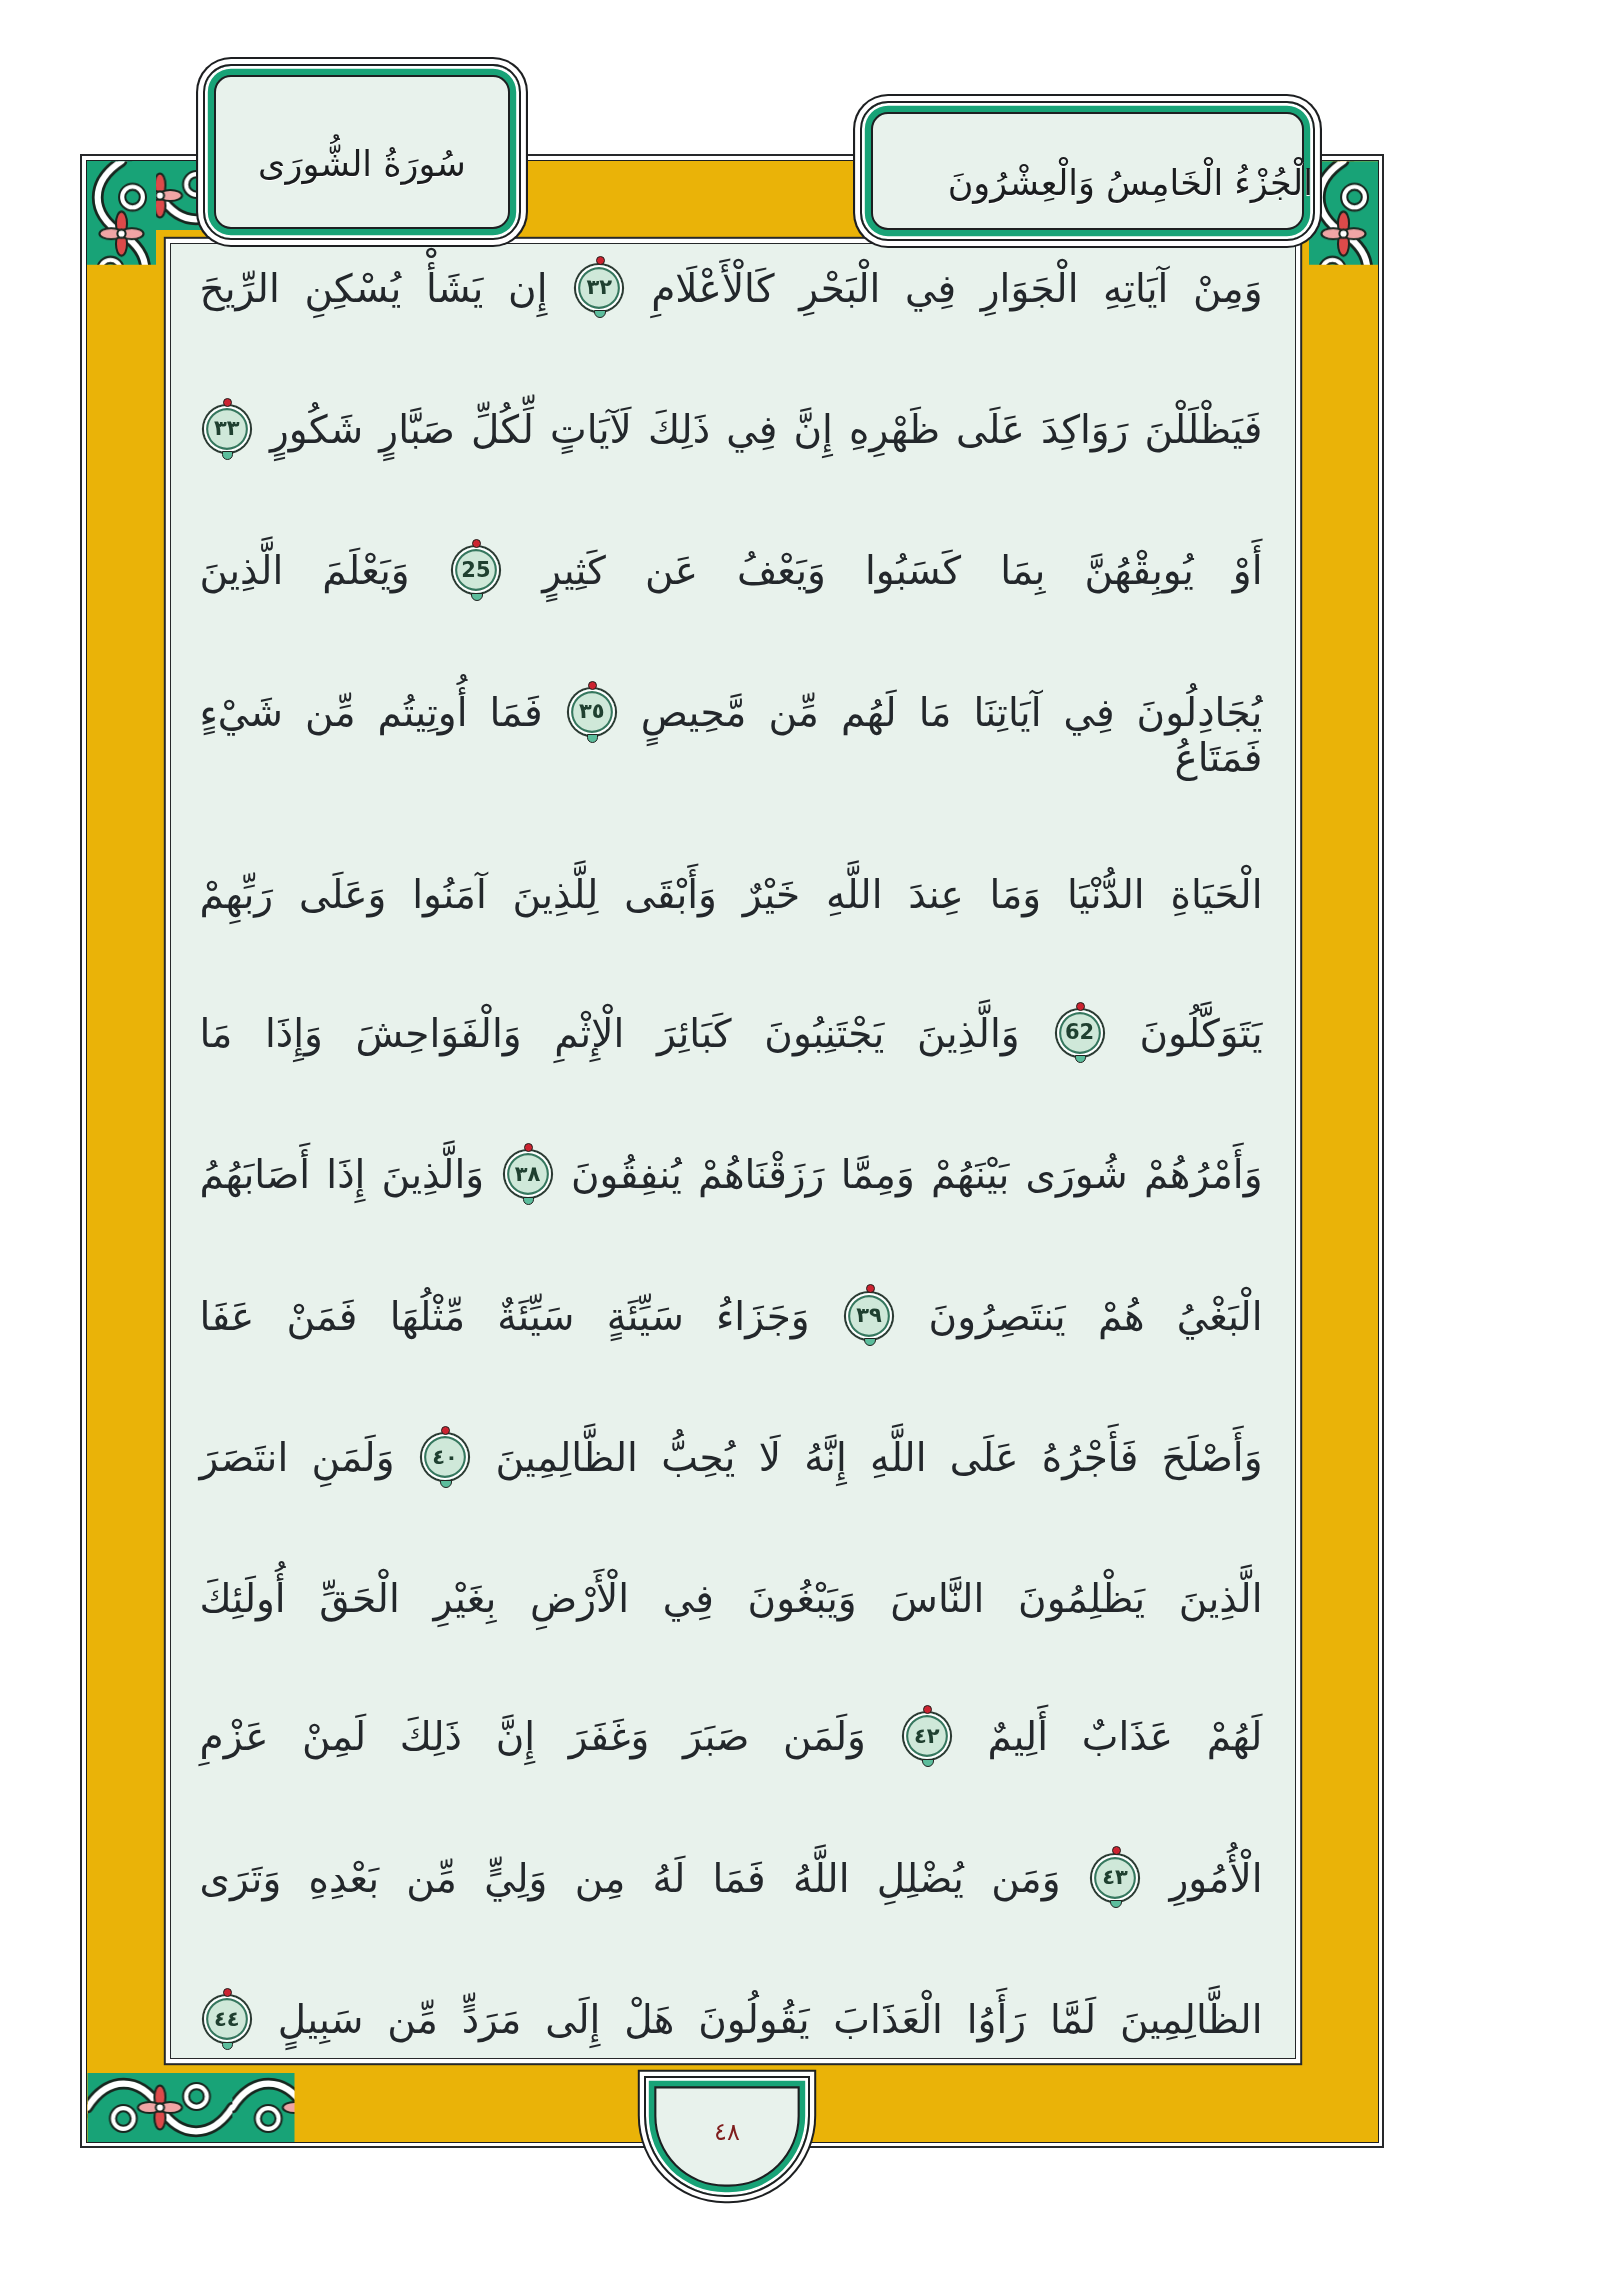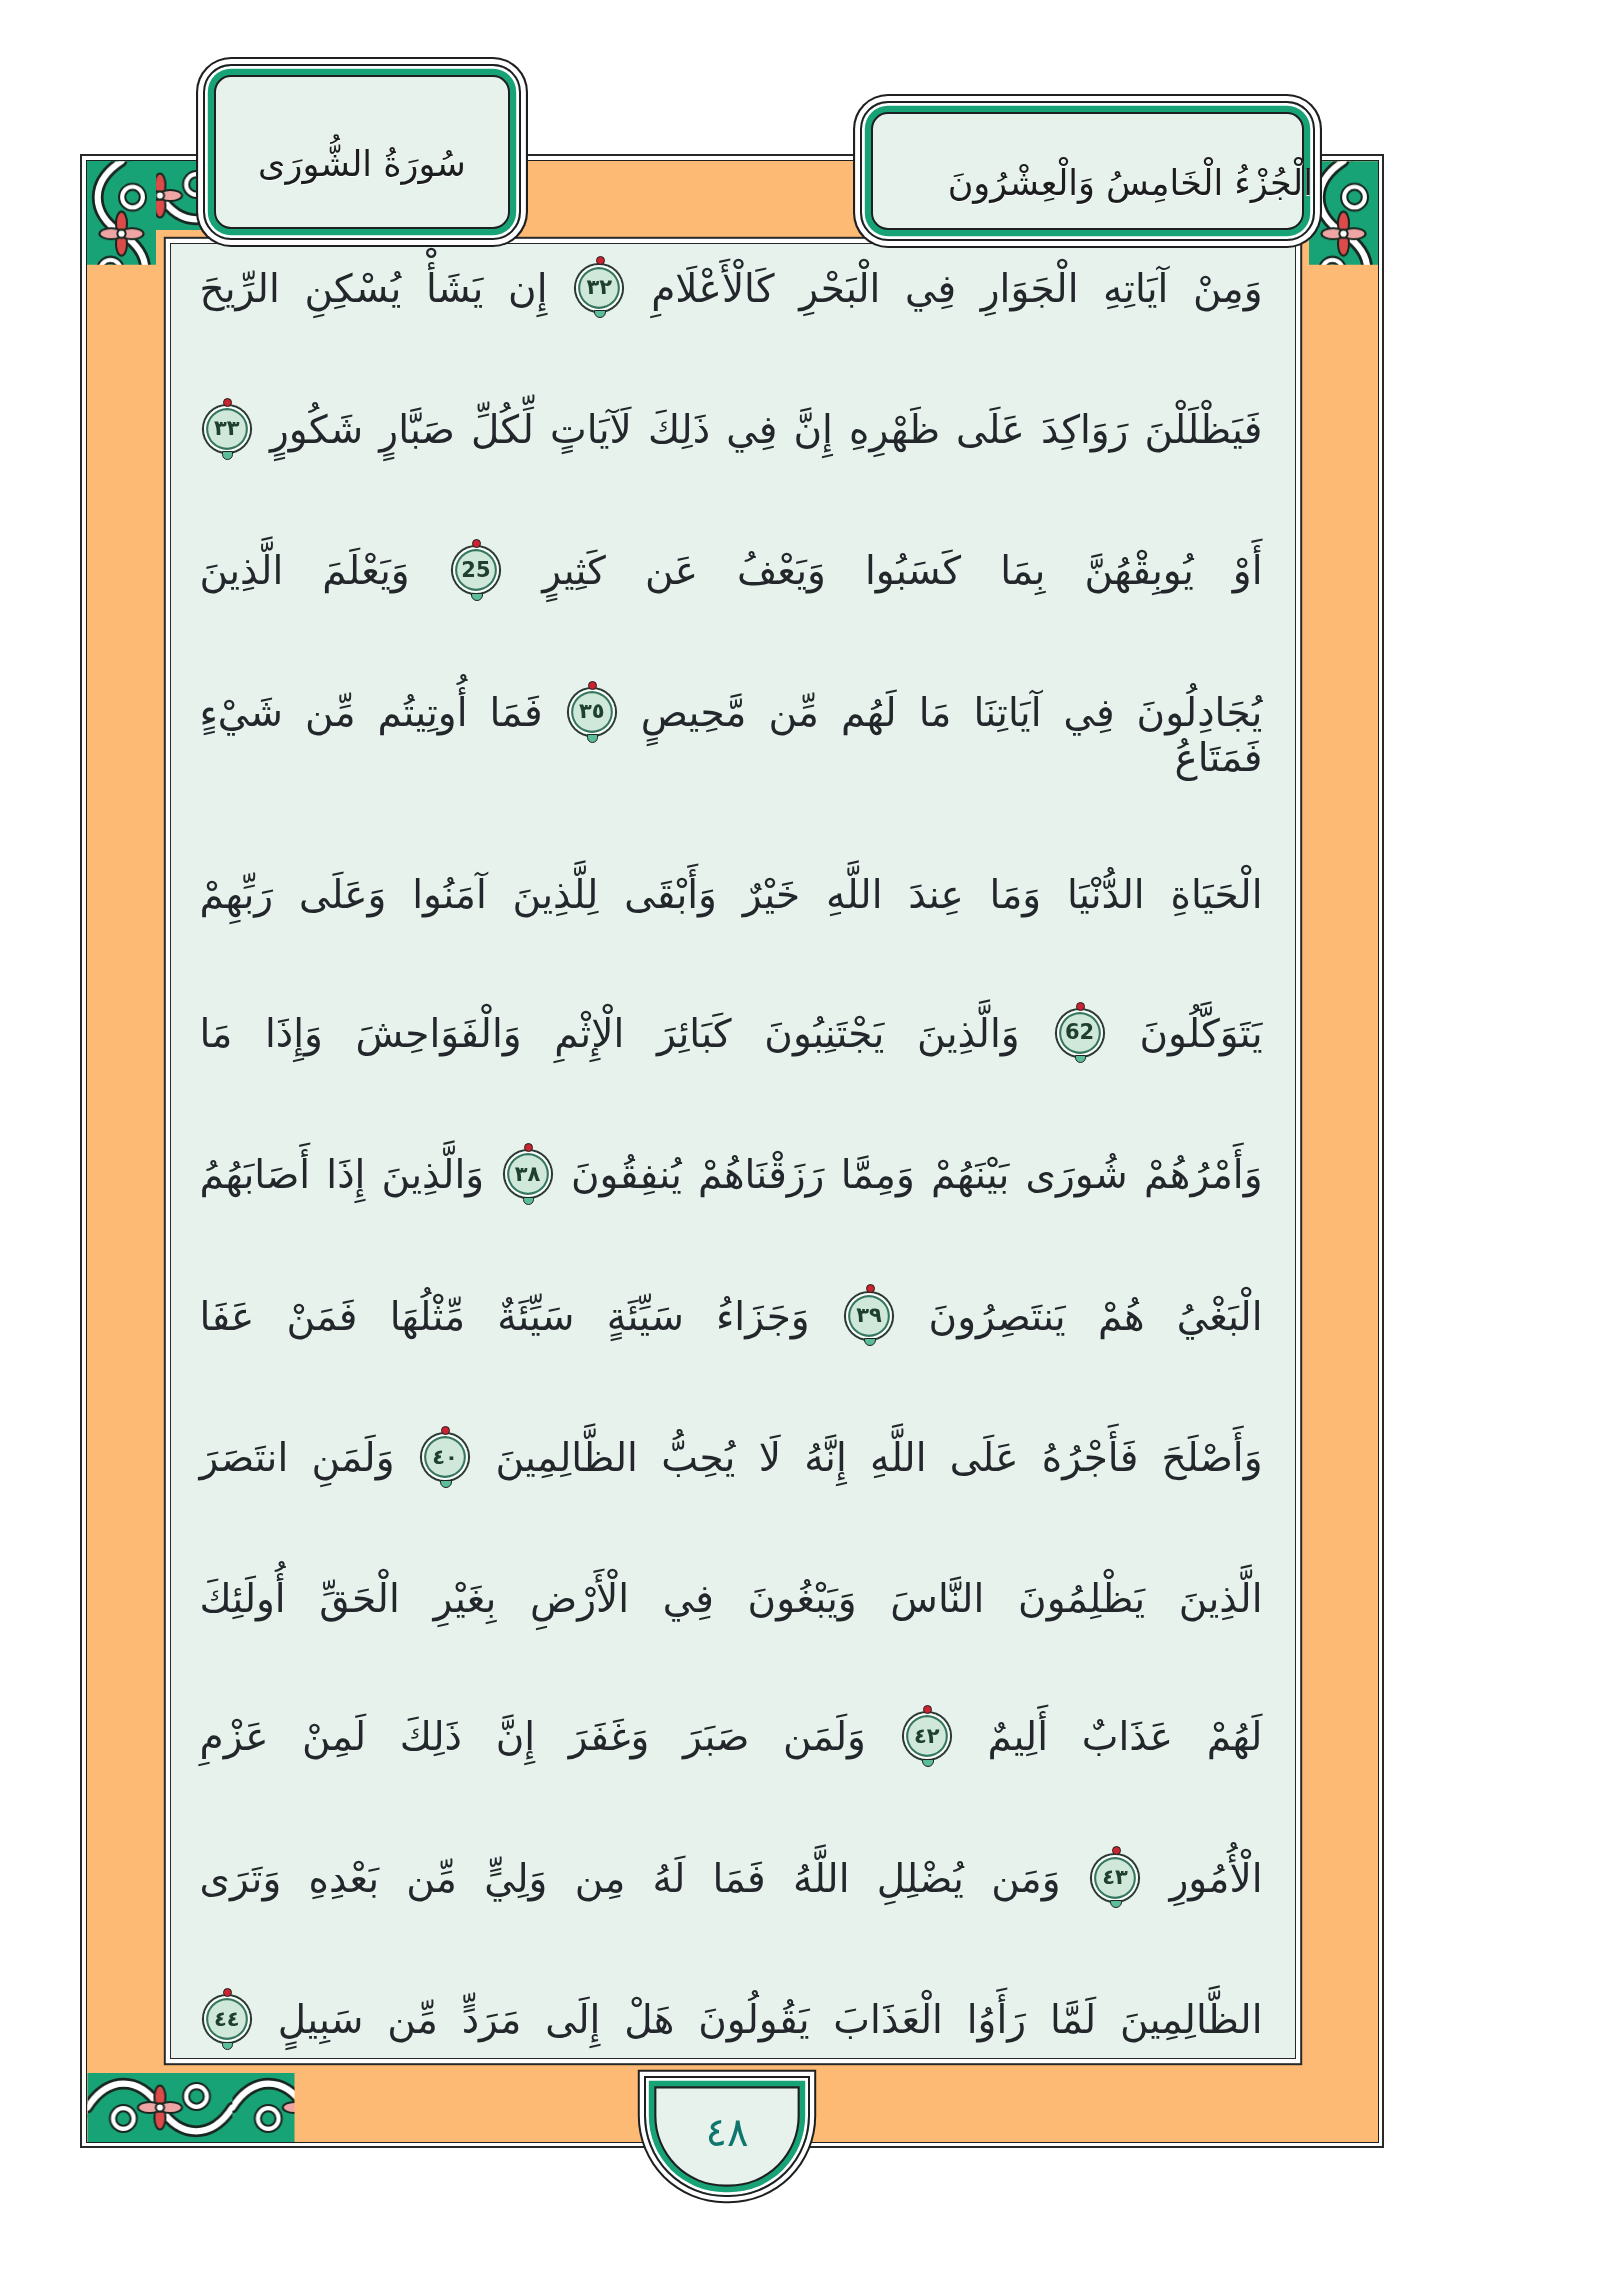--- a/index.html
+++ b/index.html
@@ -7,21 +7,21 @@
     position:relative; width:1599px; height:2295px; background:#ffffff;
     font-family:"DejaVu Sans", sans-serif; overflow:hidden;
   }
   
   .frame-outer{
     position:absolute; left:80px; top:154px; width:1300px; height:1990px;
     border:2.1px solid #26282a; background:#ffffff;
   }
   .frame-band{
     position:absolute; left:3.5px; top:3.5px; right:3.5px; bottom:3.5px;
-    background:#fdba74; border:1.4px solid #1c1e20;
+    background:#eab308; border:1.4px solid #1c1e20;
   }
   .band{ position:absolute; display:block; }
   .band-top{ left:0; right:0; top:0; height:69px; }
   .band-bottom{ left:0; right:0; bottom:0; height:69px; }
   .band-left{ left:0; top:0; bottom:0; width:69px; }
   .band-right{ right:0; top:0; bottom:0; width:69px; }
   
   .text-panel{
     position:absolute; left:83px; top:82px; right:82px; bottom:83px;
     background:#e8f2ec; border:1.4px solid #26282a;
@@ -76,21 +76,21 @@
   
   .cartouche-pagenum{
     position:absolute; left:644px; top:2076px; width:162px; height:117px;
     background:#e8f2ec; border:2.8px solid #1d1f21;
     border-radius:0 0 81px 81px;
     box-shadow: 0 0 0 4.2px #ffffff, 0 0 0 6.2px #1d1f21,
                 inset 0 0 0 2.8px #ffffff, inset 0 0 0 8.3px #18a377, inset 0 0 0 10.4px #1d1f21;
     display:flex; align-items:center; justify-content:center;
     z-index:6;
   }
-  .pagenum-text{ font-size:40px; color:#0f766e; padding-bottom:9.7px; }
+  .pagenum-text{ font-size:24px; color:#7f1d1d; padding-bottom:9.7px; }
   .defs-svg{ position:absolute; width:0; height:0; }
 </style>
 </head>
 <body>
 
 <svg class="defs-svg" aria-hidden="true">
   <defs>
     <pattern id="vineH" width="210" height="100" patternUnits="userSpaceOnUse">
       <rect width="210" height="100" fill="#18a377"></rect>
       <path d="M0,50 C30,4 75,4 105,50 C135,96 180,96 210,50" fill="none" stroke="#17271f" stroke-width="17" stroke-linecap="round"></path>

